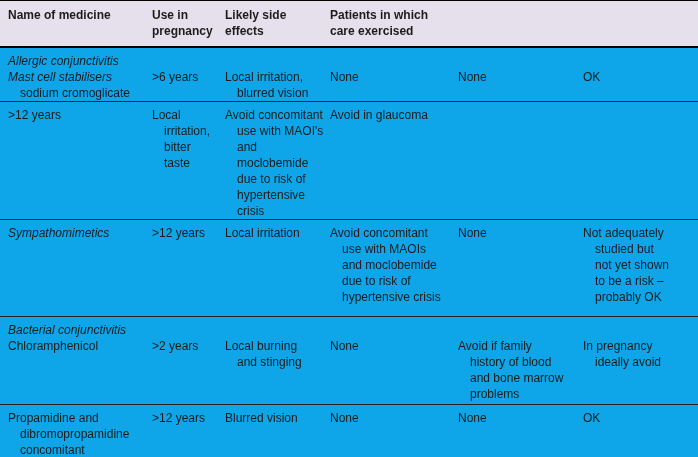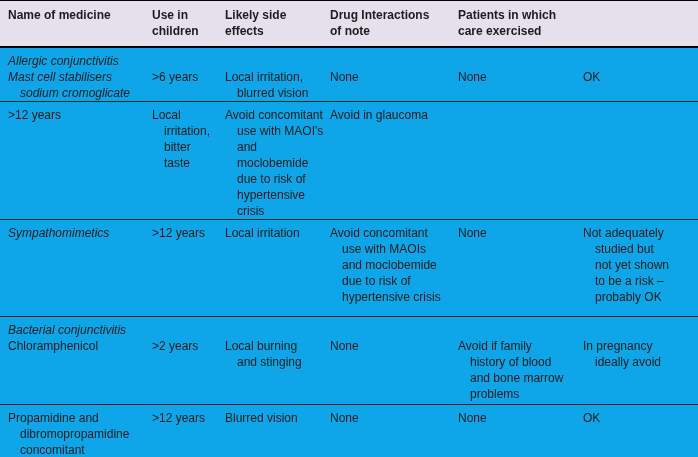--- a/index.html
+++ b/index.html
@@ -38,21 +38,21 @@
   .row.last { border-bottom: 1px solid #222; }
   .row-grid {
     display: grid;
     grid-template-columns: 144px 73px 105px 128px 125px 1fr;
   }
   .cell { padding-right: 6px; }
   .section-title {
     font-style: italic;
   }
   .name-class { font-style: italic; }
-  .name-drug { padding-left: 12px; font-style: italic; }
+  .name-drug { padding-left: 12px; }
   .hang {
     white-space: pre-line;
     padding-left: 12px;
     text-indent: -12px;
   }
   .r1 { min-height: 53px; }
   .r2 { min-height: 98px; }
   .r3 { min-height: 97px; }
   .r4 { min-height: 88px; }
   .r5 { min-height: 67px; }
@@ -64,25 +64,23 @@
   }
 </style>
 </head>
 <body>
 
 <div class="table-wrap">
 
   <div class="thead">
     <div class="hcell">Name of medicine</div>
     <div class="hcell">Use in
-children</div>
+pregnancy</div>
     <div class="hcell">Likely side
 effects</div>
-    <div class="hcell">Drug Interactions
-of note</div>
     <div class="hcell">Patients in which
 care exercised</div>
   </div>
 
   <div class="row r1">
     <div class="section-title">Allergic conjunctivitis</div>
     <div class="row-grid">
       <div class="cell">
         <div class="name-class">Mast cell stabilisers</div>
         <div class="name-drug">sodium cromoglicate</div>

